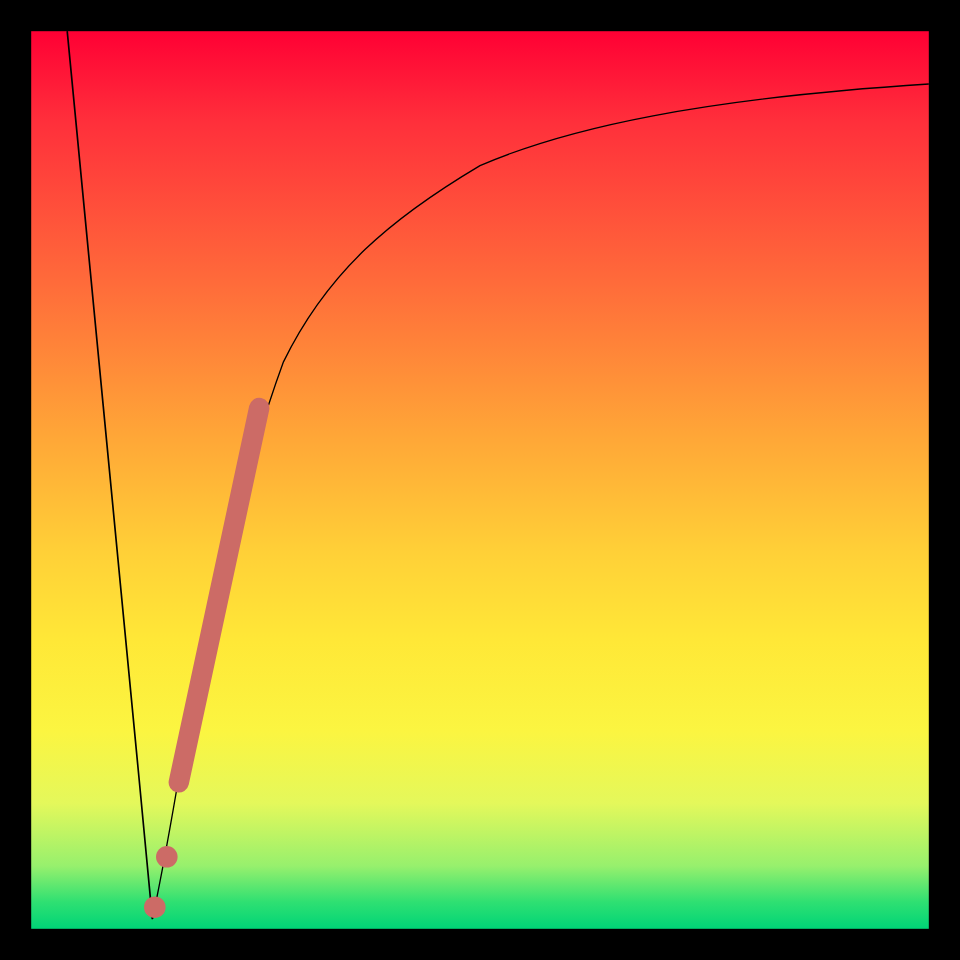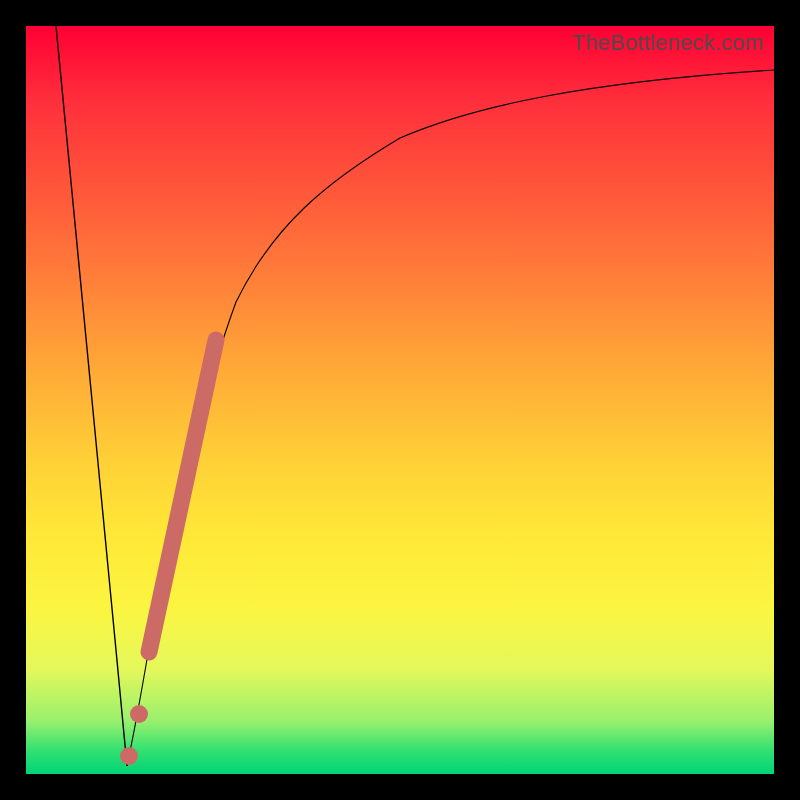--- a/index.html
+++ b/index.html
@@ -75,21 +75,20 @@
   .dot {
     fill: #cc6b66;
   }
 </style>
 </head>
 <body>
 
 <div class="frame">
   <div class="plot">
 
-    <div class="watermark">TheBottleneck.com</div>
 
     <svg class="curve" viewBox="0 0 748 748">
 
       <path class="thin" d="M 30 0
                L 45 156
                L 60 312
                L 75 468
                L 90 624
                L 101 740"></path>
 

